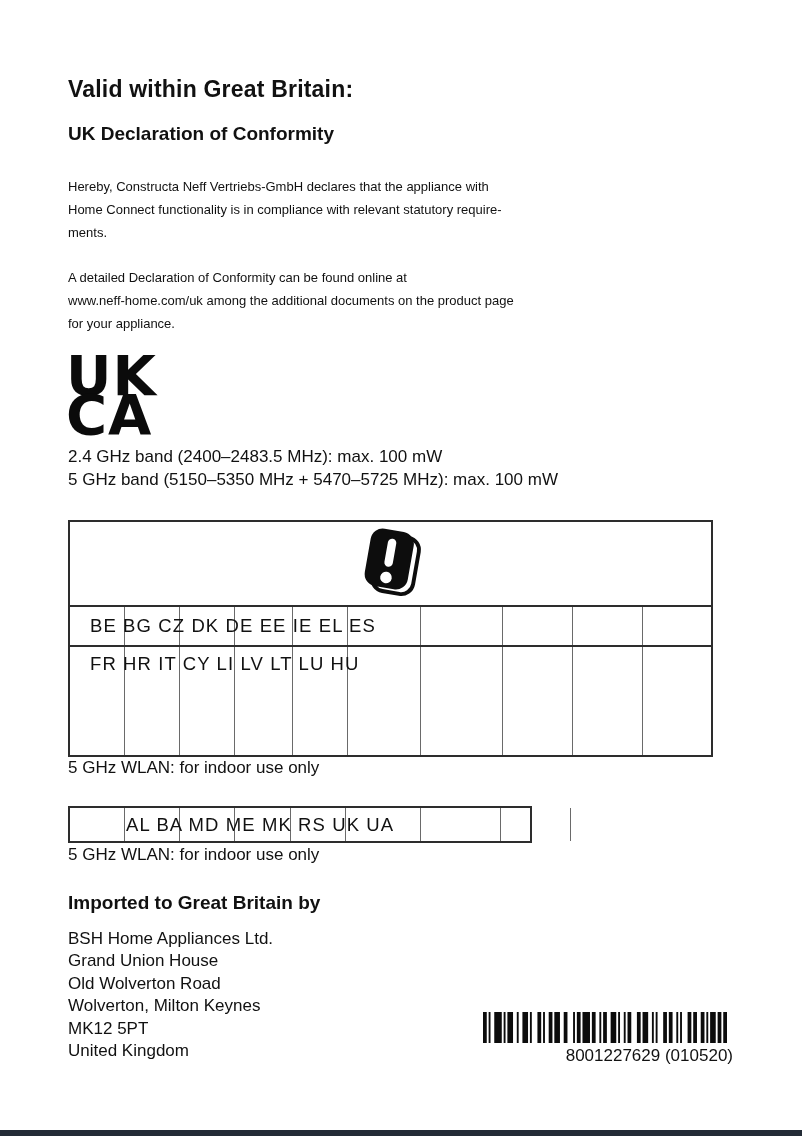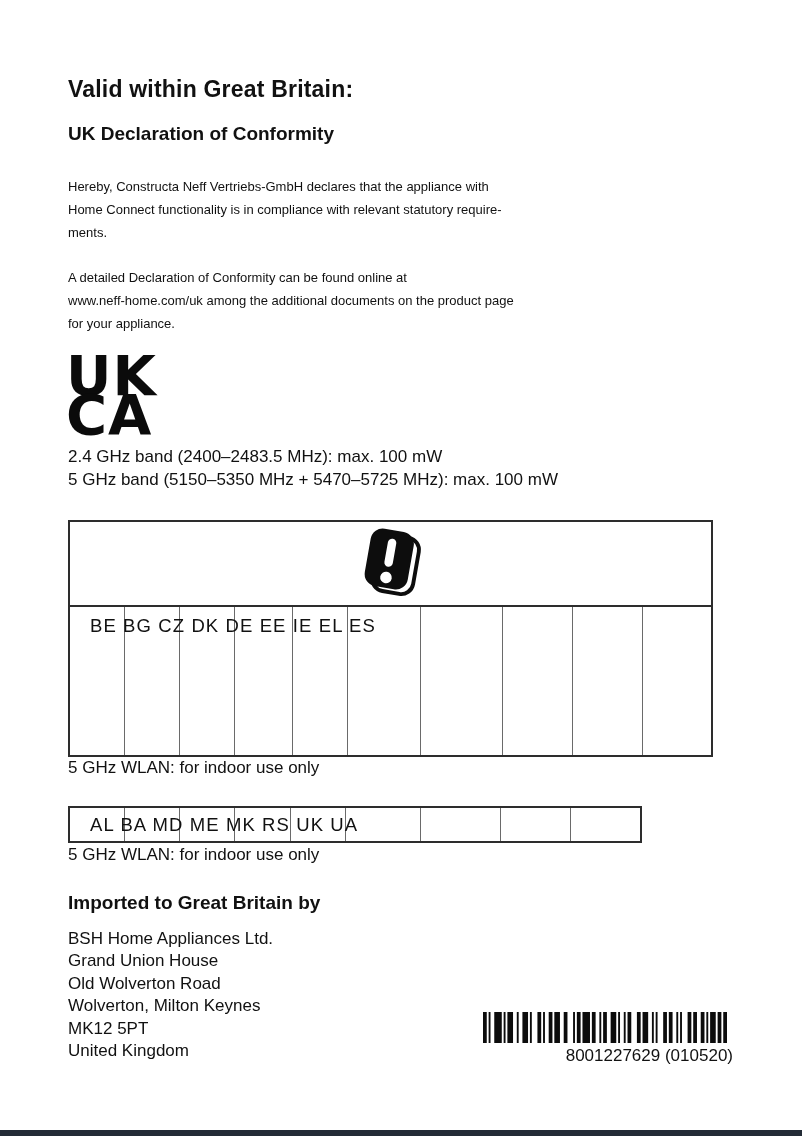--- a/index.html
+++ b/index.html
@@ -15,23 +15,23 @@
   .subtitle{left:68px;top:123px;font-size:19px;font-weight:bold;}
   .body-par{left:68px;top:0;width:690px;font-size:13px;line-height:23px;}
   #para1{top:175px;}
   #para2{top:266px;}
 
   .ukca{left:66px;top:356px;font-family:"DejaVu Sans",sans-serif;font-weight:bold;
         font-size:56px;line-height:39px;letter-spacing:1px;color:#0b0b0b;}
 
   #bands{left:68px;top:446px;font-size:17px;line-height:22.5px;}
 
-  .ctable{box-sizing:border-box;border:2px solid #2d2d2d;background:#fff;}
+  .ctable{box-sizing:border-box;border:2px solid #2d2d2d;background:#fff;padding-left:36px;}
   #table1{left:68px;top:520px;width:645px;height:237px;}
-  #table2{left:68px;top:806px;width:574px;height:37px;}
+  #table2{left:68px;top:806px;width:464px;height:37px;}
   .t-header{position:absolute;left:0;top:0;right:0;height:81px;display:flex;
             align-items:center;justify-content:center;}
   .t-body{position:absolute;left:0;top:83px;right:0;bottom:0;border-top:2px solid #2d2d2d;}
   .vline{position:absolute;top:0;bottom:0;width:1px;background:#6a6a6a;}
   .crow{position:relative;height:37.5px;display:flex;align-items:center;
         padding-left:20px;font-size:18.5px;letter-spacing:1.1px;box-sizing:border-box;}
   .crow + .crow{border-top:2px solid #2d2d2d;}
   #table2 .crow{height:33px;}
   .caption{left:68px;font-size:17px;}
   #caption1{top:758px;}
@@ -87,20 +87,21 @@
     <div class="vline" style="left:54px"></div>
     <div class="vline" style="left:109px"></div>
     <div class="vline" style="left:164px"></div>
     <div class="vline" style="left:222px"></div>
     <div class="vline" style="left:277px"></div>
     <div class="vline" style="left:350px"></div>
     <div class="vline" style="left:432px"></div>
     <div class="vline" style="left:502px"></div>
     <div class="vline" style="left:572px"></div>
     <div class="crow">BE BG CZ DK DE EE IE EL ES</div>
+    <div class="crow">FR HR IT CY LI LV LT LU HU</div>
   </div>
 </div>
 
 <div class="abs caption" id="caption1">5 GHz WLAN: for indoor use only</div>
 
 <div class="abs ctable" id="table2">
   <div class="vline" style="left:54px"></div>
   <div class="vline" style="left:109px"></div>
   <div class="vline" style="left:164px"></div>
   <div class="vline" style="left:220px"></div>

